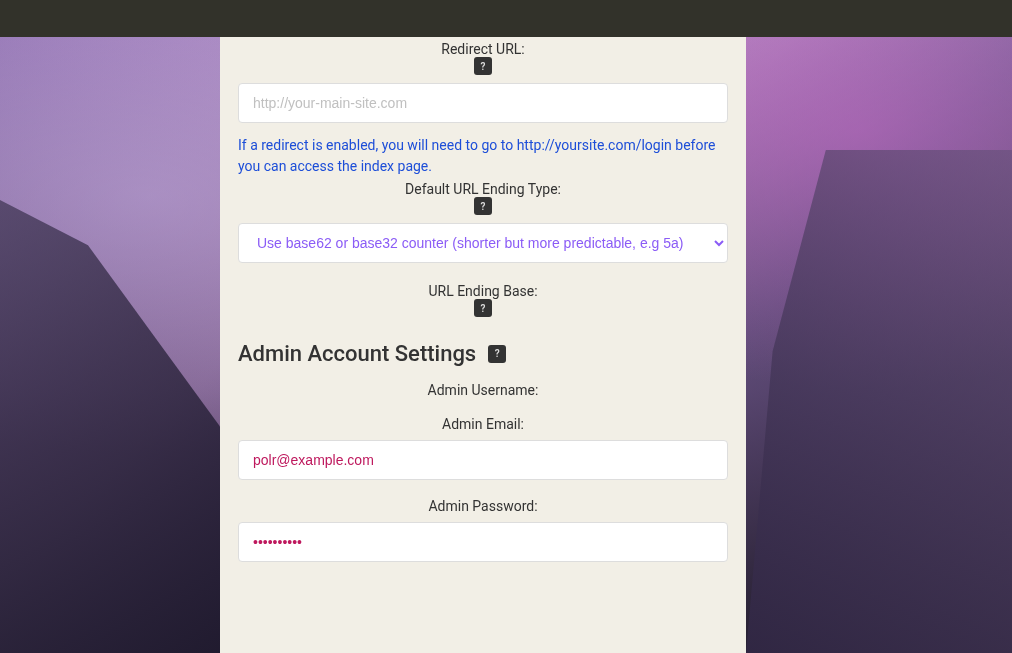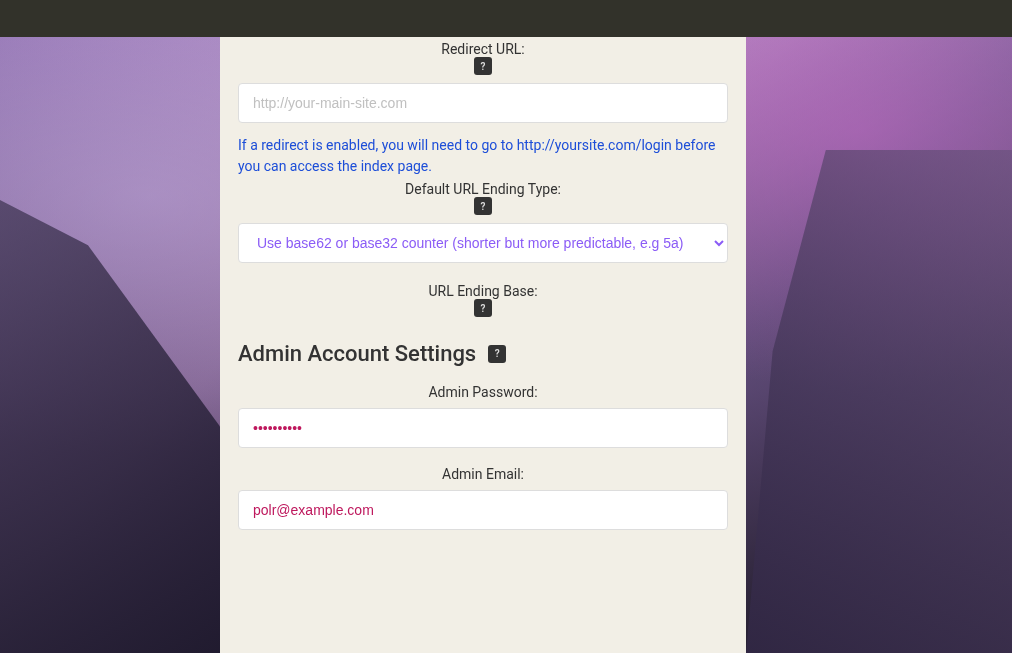--- a/index.html
+++ b/index.html
@@ -175,29 +175,32 @@
       <span class="help-badge">?</span>
     </div>
   </div>
 
   <h2 class="section-heading">
     <span>Admin Account Settings</span>
     <span class="help-badge">?</span>
   </h2>
 
   <div class="field-group">
+    <div class="label-row">
+      <span class="field-label">Admin Username:</span>
+    </div>
   </div>
 
   <div class="field-group" style="margin-top:18px;">
     <div class="label-row">
+      <span class="field-label">Admin Email:</span>
+    </div>
+    <input type="text" class="text-input" value="polr@example.com" style="">
+  </div>
+
+  <div class="field-group" style="margin-top:18px;">
+    <div class="label-row">
       <span class="field-label">Admin Password:</span>
     </div>
     <input type="password" class="text-input" value="••••••••••" style="">
   </div>
 
-  <div class="field-group" style="margin-top:18px;">
-    <div class="label-row">
-      <span class="field-label">Admin Email:</span>
-    </div>
-    <input type="text" class="text-input" value="polr@example.com" style="">
-  </div>
-
 </div>
 
 </body></html>

